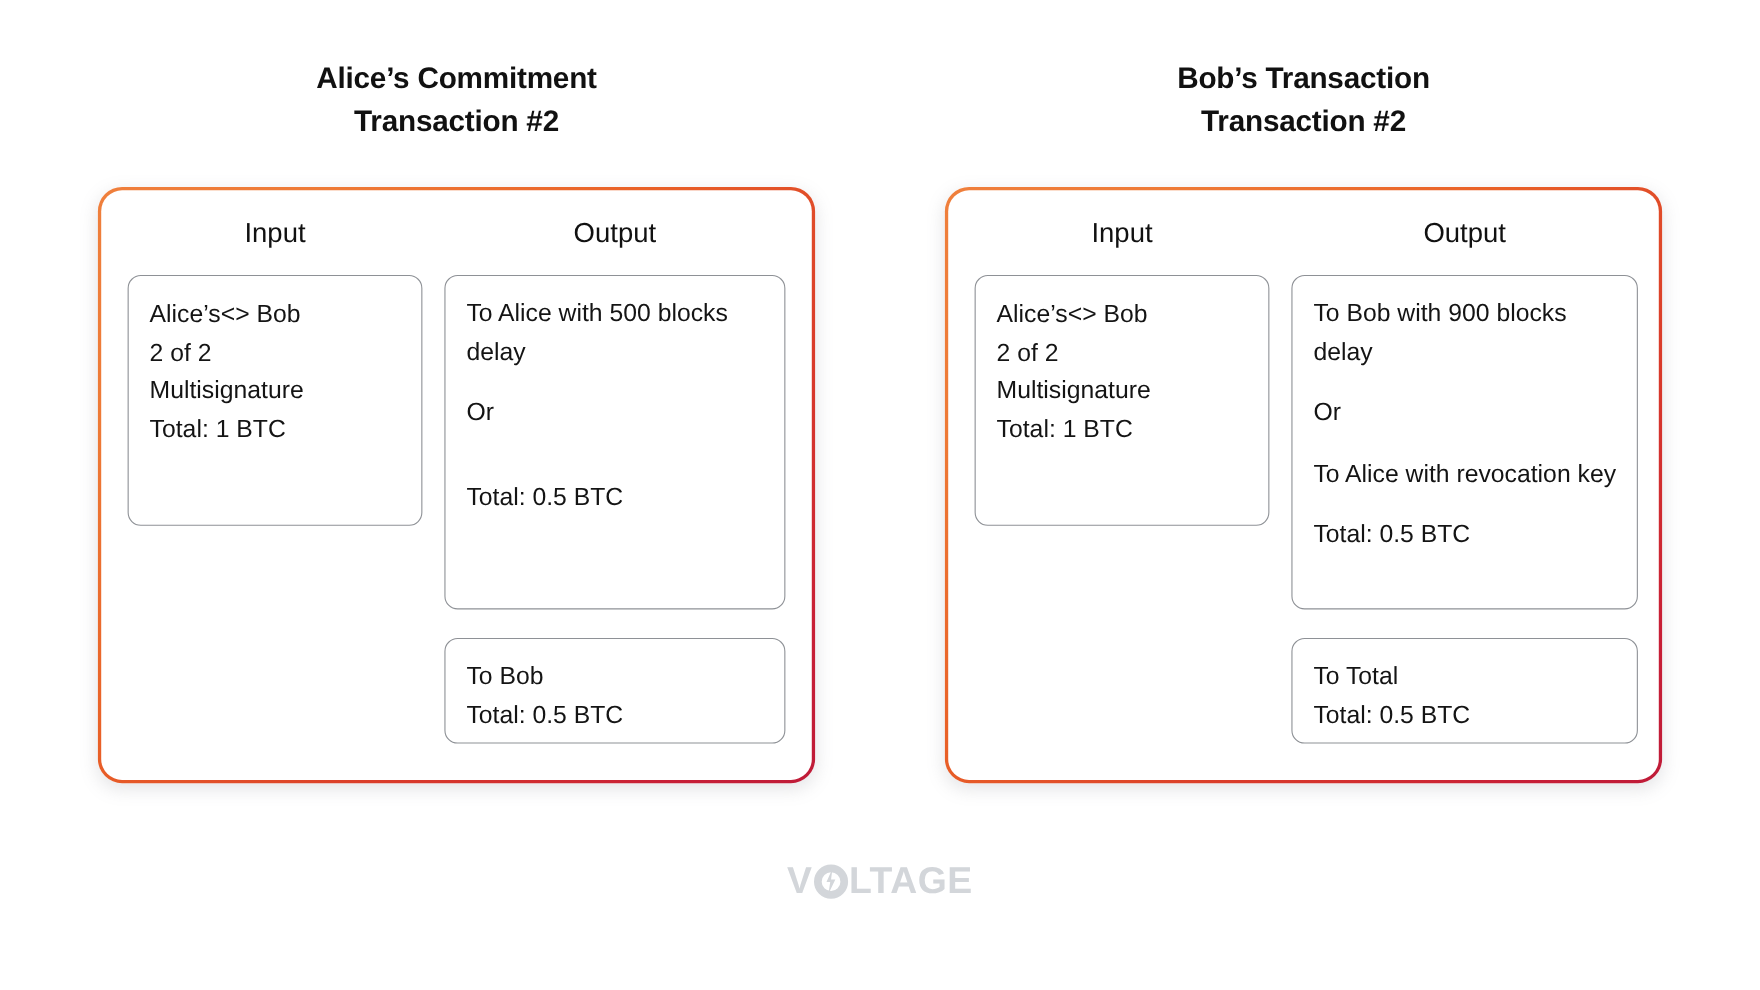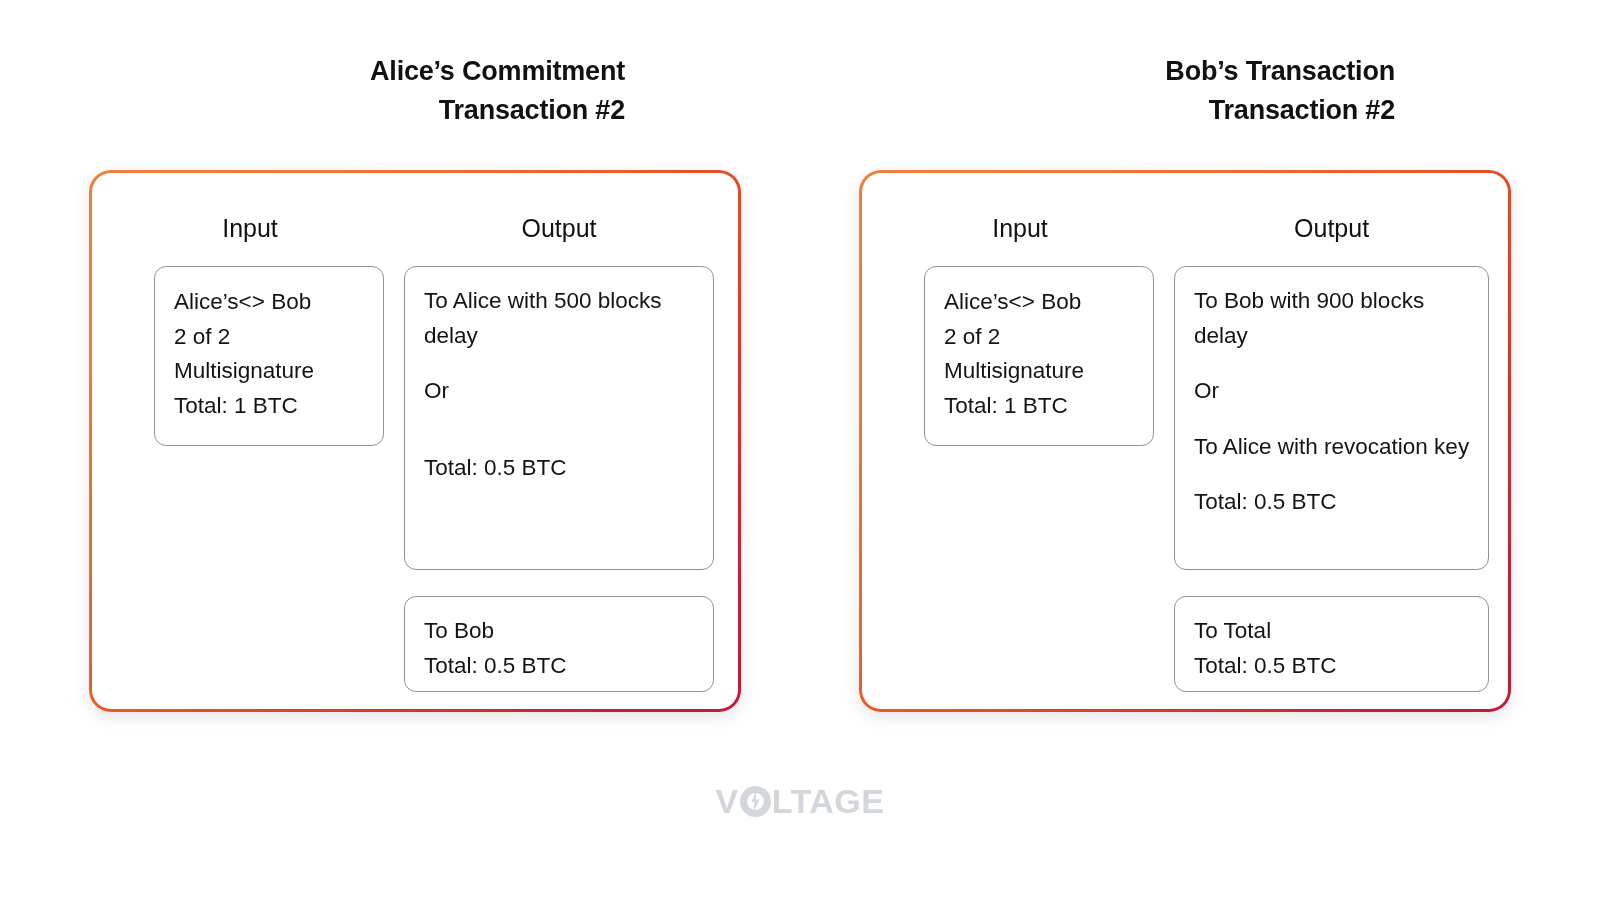--- a/index.html
+++ b/index.html
@@ -35,21 +35,21 @@
   }
 
   .panel {
     width: 652px;
   }
 
   .panel-title {
     font-size: 27px;
     font-weight: bold;
     line-height: 1.45;
-    text-align: right;
+    text-align: center;
     letter-spacing: -0.2px;
     color: #111111;
     margin: 0 auto 40px auto;
     width: 420px;
   }
 
   
   .tx-card {
     position: relative;
     height: 542px;
@@ -69,21 +69,21 @@
     background: #ffffff;
     border-radius: 19px;
     width: 100%;
     height: 100%;
     box-sizing: border-box;
     position: relative;
   }
 
   .columns {
     display: flex;
-    padding: 40px 24px 0 24px;
+    padding: 24px 24px 0 24px;
     box-sizing: border-box;
   }
   .col-input {
     width: 268px;
     flex: 0 0 268px;
   }
   .col-output {
     flex: 1 1 auto;
     padding-left: 20px;
   }
@@ -105,23 +105,22 @@
     box-sizing: border-box;
     font-size: 22.5px;
     line-height: 1.53;
     color: #141414;
     padding: 16px 19px 18px 19px;
   }
   .box .line { white-space: pre; }
   .box .spacer { height: 21px; }
 
   .input-box {
-    height: 180px;
+    height: 228px;
     padding-top: 18px;
-    margin-left: 38px;
   }
   .output-box-main {
     height: 304px;
     padding-top: 17px;
   }
   .output-box-sub {
     height: 96px;
     margin-top: 26px;
     padding-top: 17px;
   }

